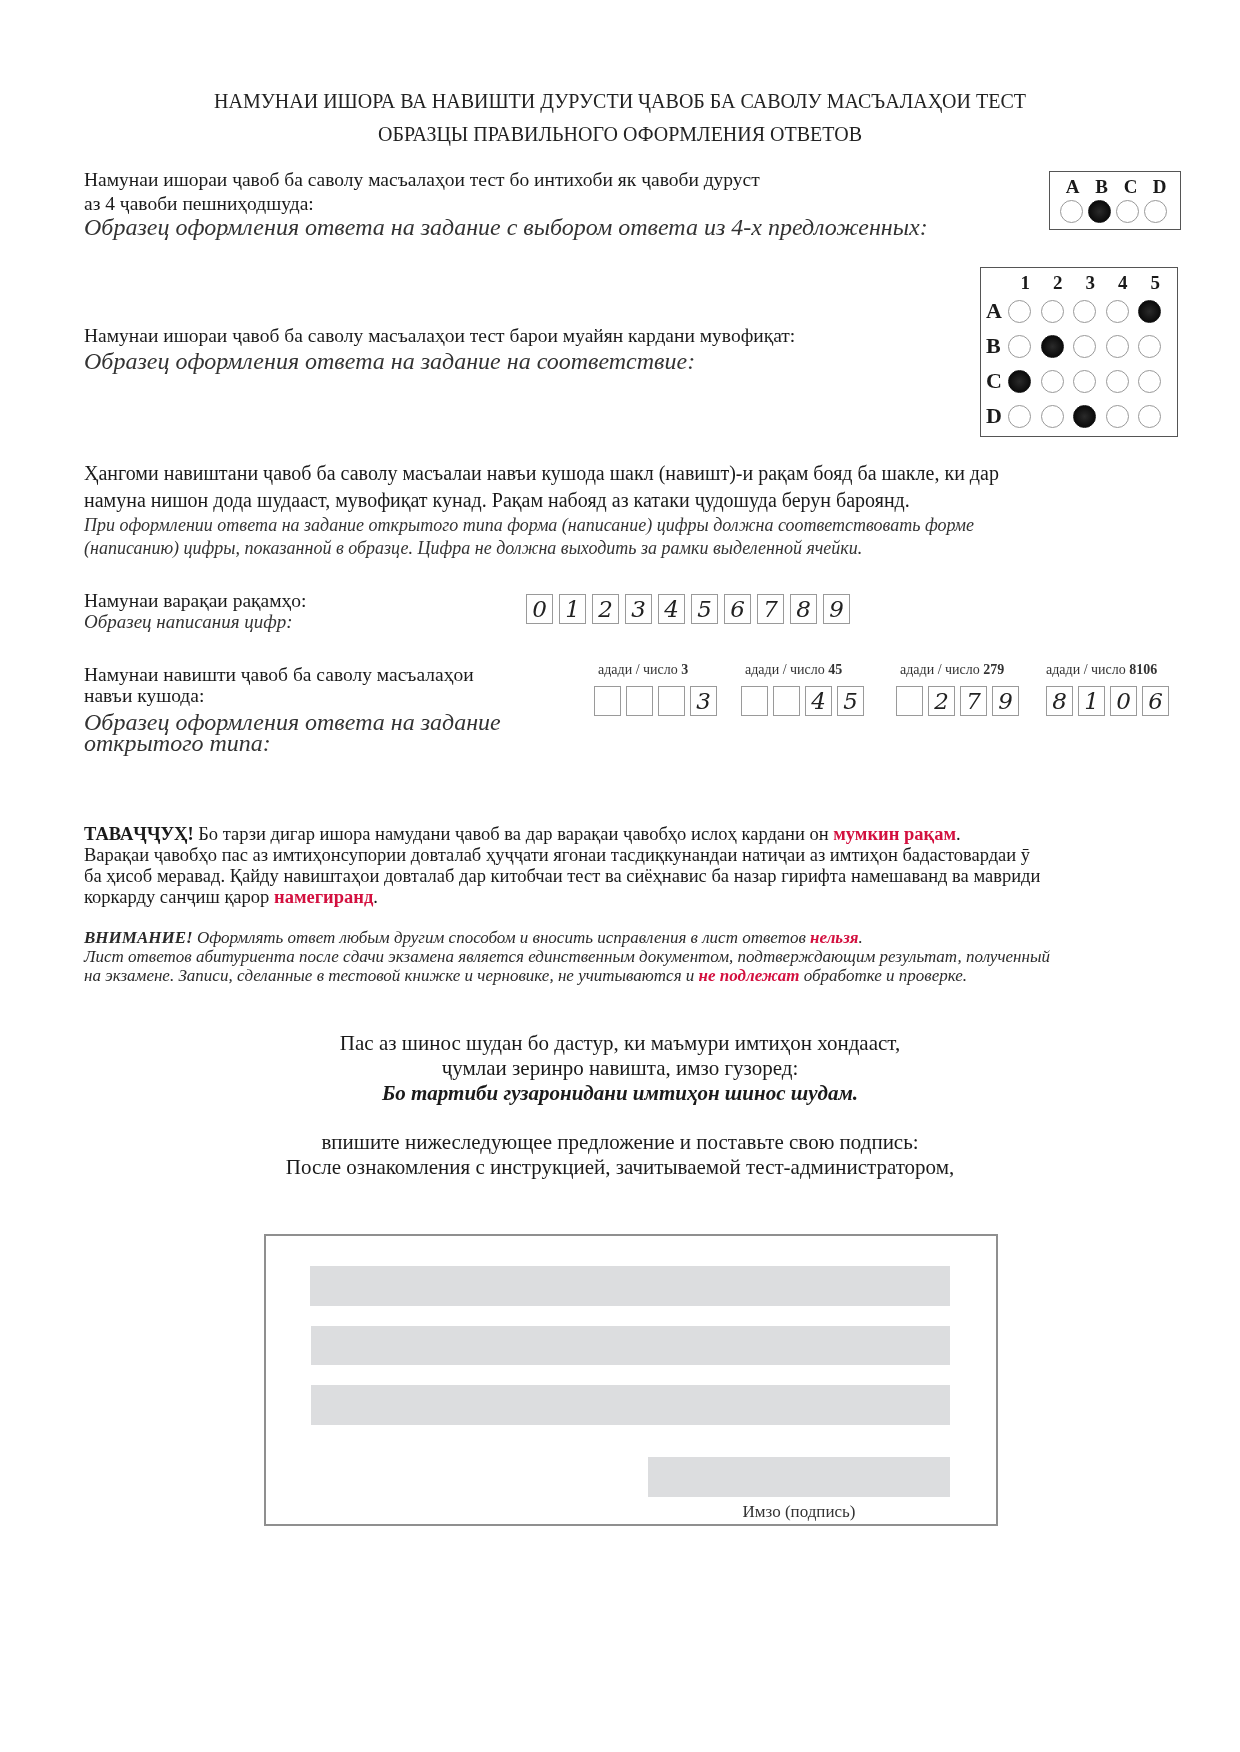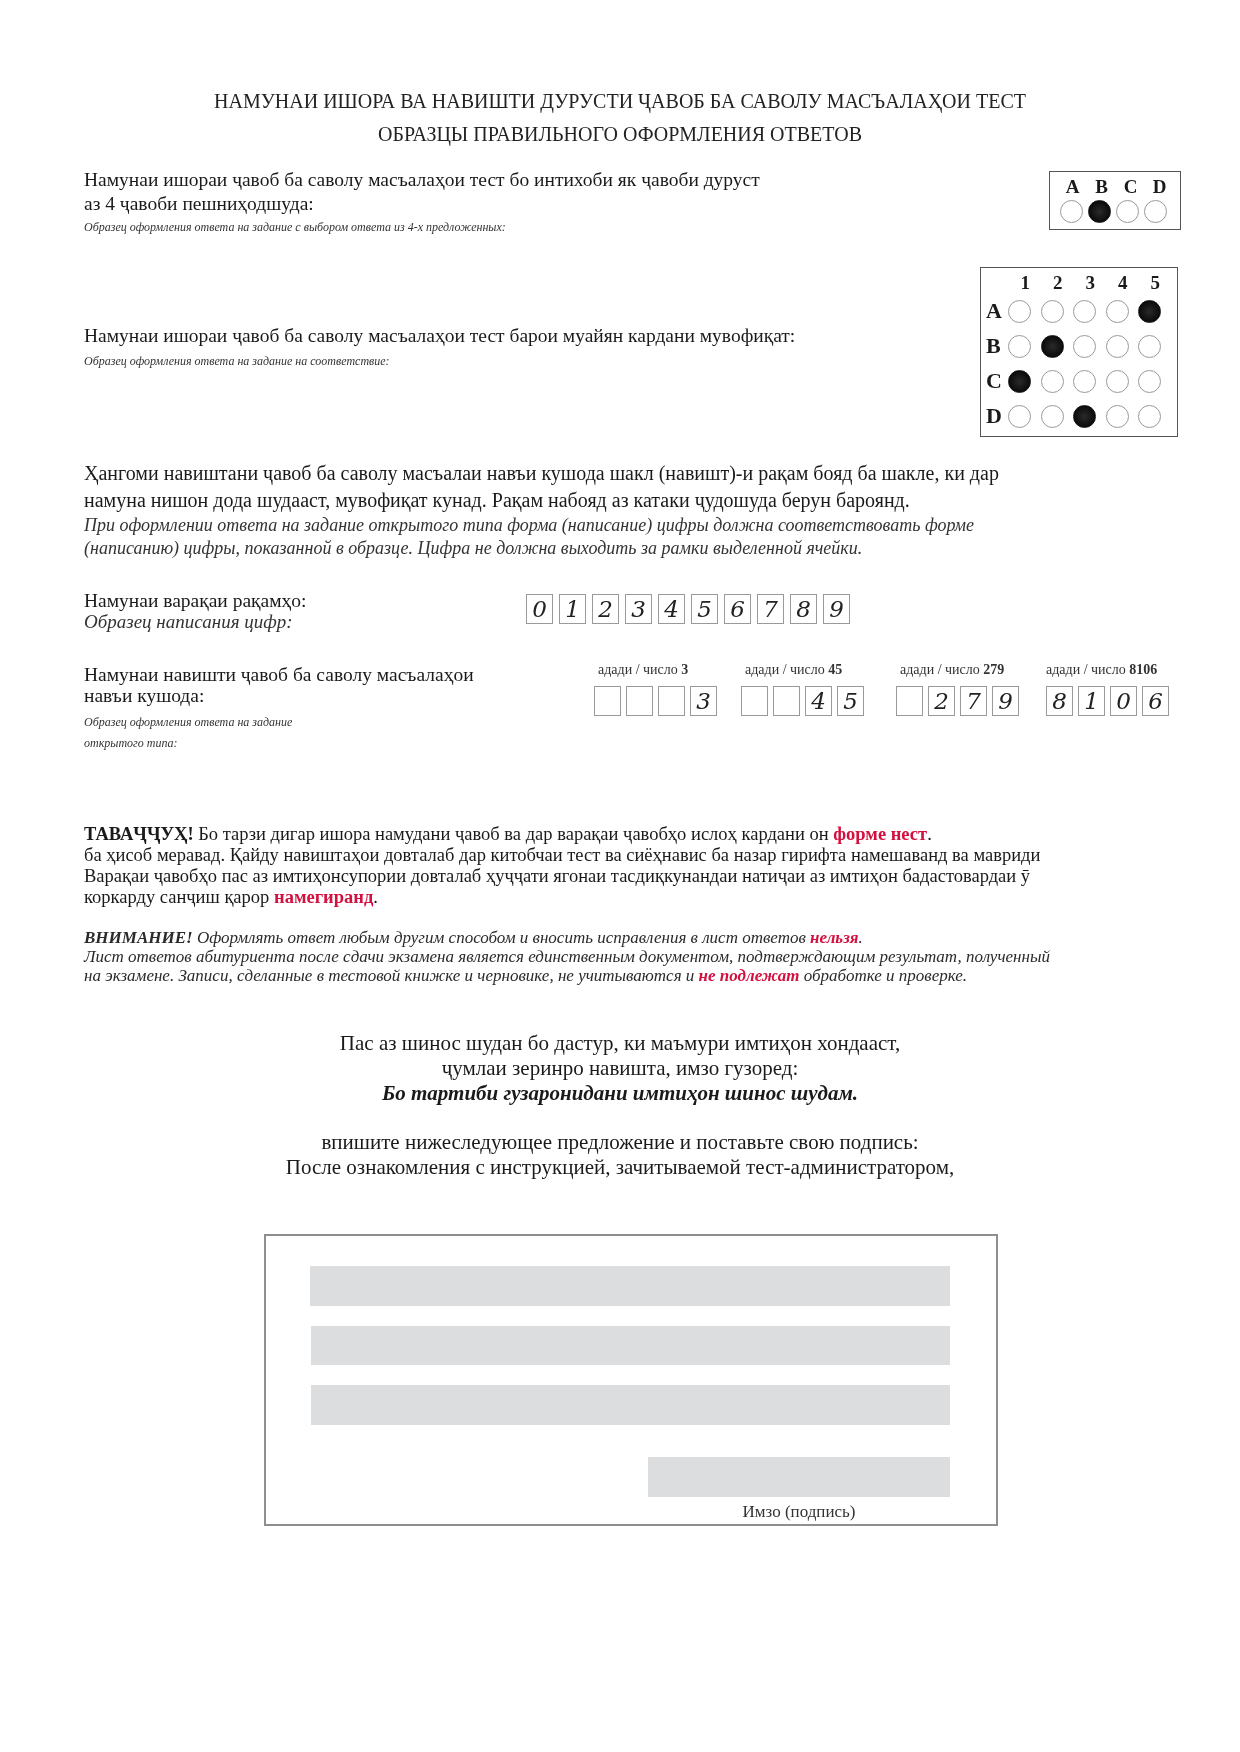--- a/index.html
+++ b/index.html
@@ -3,21 +3,21 @@
 <meta charset="utf-8">
 <style>
   html, body { margin: 0; padding: 0; background: #ffffff; }
   body { width: 1240px; height: 1752px; position: relative; overflow: hidden;
          font-family: "Liberation Serif", "DejaVu Serif", serif; color: #1a1a1a; }
   .abs { position: absolute; }
   .title { left: 0; width: 1240px; text-align: center; font-size: 20px; letter-spacing: 0px; color: #222; }
   .t1 { top: 90px; }
   .t2 { top: 123px; }
   .para { font-size: 19.5px; line-height: 24px; }
-  .ital { font-style: italic; color: #333; font-size: 12px; line-height: 22px; }
+  .ital { font-style: italic; color: #333; font-size: 24px; line-height: 22px; }
   .red { color: #d3103f; font-weight: bold; }
   .bold { font-weight: bold; }
 
   
   .mc-box { left: 1049px; top: 171px; width: 132px; height: 59px; border: 1.5px solid #555; box-sizing: border-box; }
   .mc-letters { position: absolute; top: 4px; left: 8px; display: flex; gap: 0; }
   .mc-letters span { width: 29px; text-align: center; font-weight: bold; font-size: 19px; }
   .mc-circles { position: absolute; top: 28px; left: 10px; display: flex; gap: 5px; }
   .circle { width: 23px; height: 23px; border-radius: 50%; border: 1px solid #999; box-sizing: border-box; background: #fff; }
   .circle.filled { background: radial-gradient(circle at 50% 50%, #2a2a2a 0%, #0b0b0b 70%); border-color: #111; }
@@ -194,23 +194,23 @@
   <div class="num-label" style="padding-left:0px;"><span>адади / число </span><b>8106</b></div>
   <div class="digit-row">
     <div class="dbox">8</div>
     <div class="dbox">1</div>
     <div class="dbox">0</div>
     <div class="dbox">6</div>
   </div>
 </div>
 
 <div class="abs warn" style="left:84px; top:824px;">
-  <div><span class="bold">ТАВАҶҶУҲ!</span><span> Бо тарзи дигар ишора намудани ҷавоб ва дар варақаи ҷавобҳо ислоҳ кардани он </span><span class="red">форме нест</span><span>.</span></div>
+  <div><span class="bold">ТАВАҶҶУҲ!</span><span> Бо тарзи дигар ишора намудани ҷавоб ва дар варақаи ҷавобҳо ислоҳ кардани он </span><span class="red">мумкин рақам</span><span>.</span></div>
+  <div>Варақаи ҷавобҳо пас аз имтиҳонсупории довталаб ҳуҷҷати ягонаи тасдиқкунандаи натиҷаи аз имтиҳон бадастовардаи ӯ</div>
   <div>ба ҳисоб меравад. Қайду навиштаҳои довталаб дар китобчаи тест ва сиёҳнавис ба назар гирифта намешаванд ва мавриди</div>
-  <div>Варақаи ҷавобҳо пас аз имтиҳонсупории довталаб ҳуҷҷати ягонаи тасдиқкунандаи натиҷаи аз имтиҳон бадастовардаи ӯ</div>
   <div><span>коркарду санҷиш қарор </span><span class="red">намегиранд</span><span>.</span></div>
 </div>
 
 <div class="abs warn-ru" style="left:84px; top:928px;">
   <div><span class="bold">ВНИМАНИЕ!</span><span> Оформлять ответ любым другим способом и вносить исправления в лист ответов </span><span class="red">нельзя</span><span>.</span></div>
   <div>Лист ответов абитуриента после сдачи экзамена является единственным документом, подтверждающим результат, полученный</div>
   <div><span>на экзамене. Записи, сделанные в тестовой книжке и черновике, не учитываются и </span><span class="red">не подлежат</span><span> обработке и проверке.</span></div>
 </div>
 
 <div class="abs center-block" style="top:1031px;">

